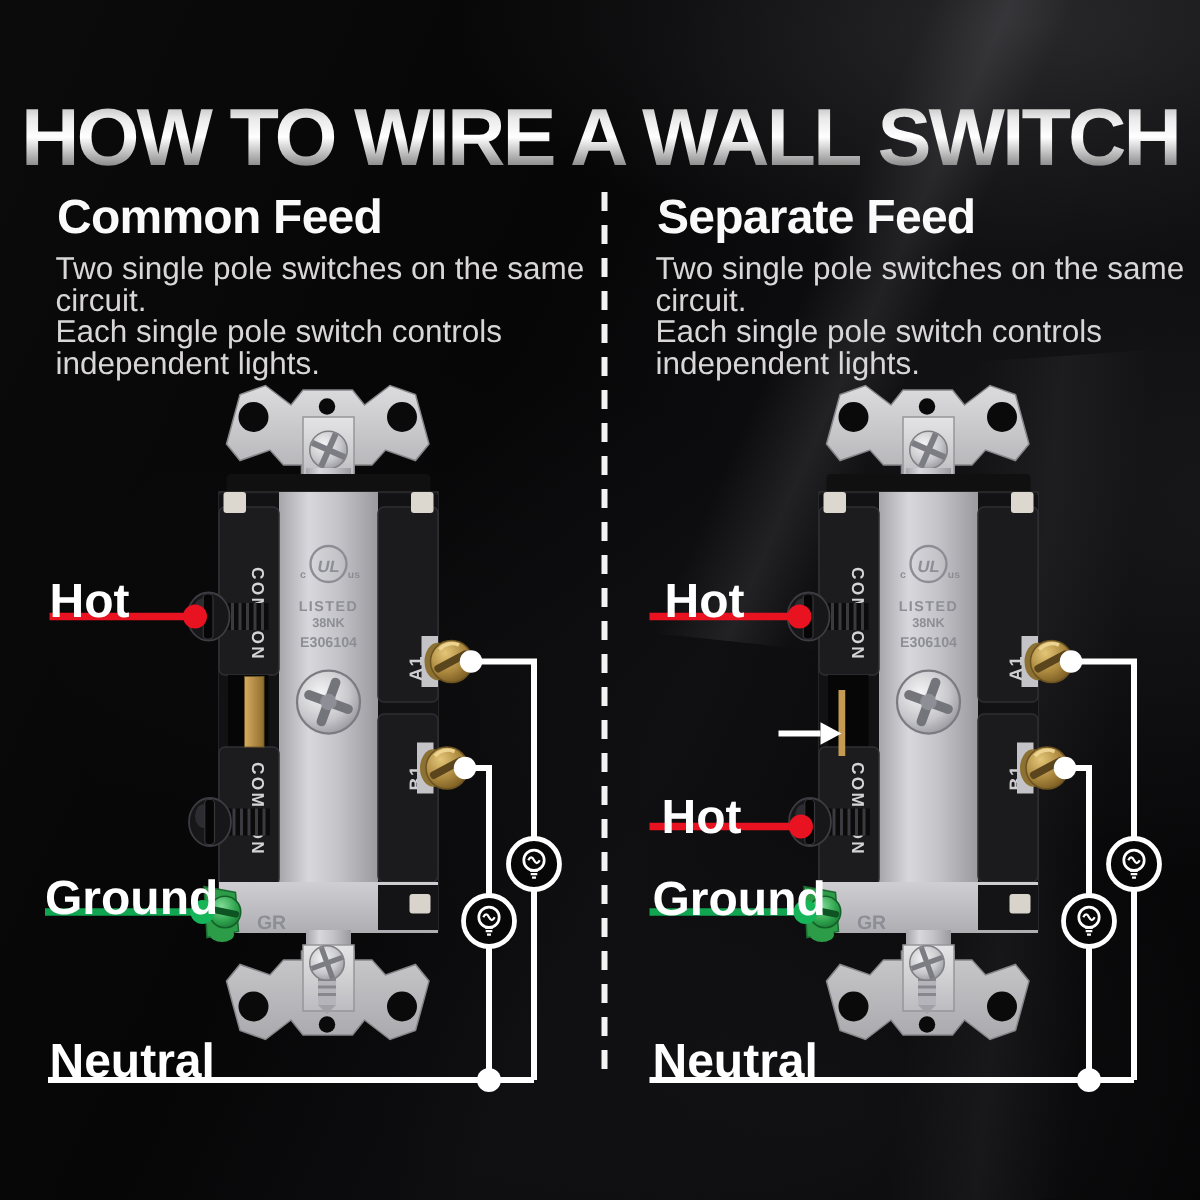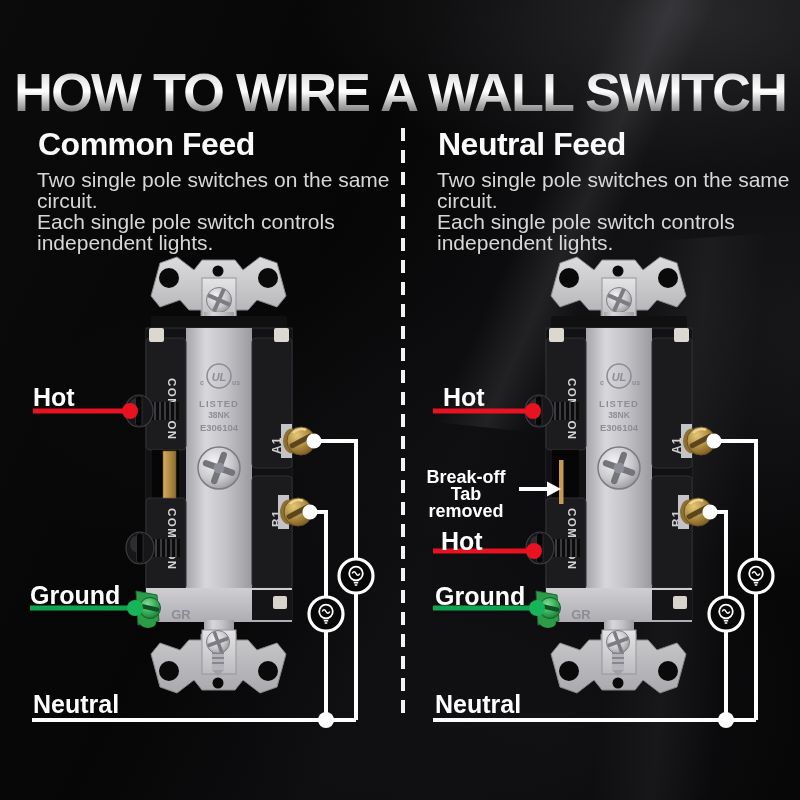--- a/index.html
+++ b/index.html
@@ -30,21 +30,21 @@
   }
   .panel{position:absolute;top:0;width:400px;height:800px;}
   .panel-left{left:0;text-decoration:underline;} .panel-right{left:400px;}
   .panel h2{
     position:absolute;left:38px;top:126px;margin:0;
     font-size:32px;font-weight:700;color:#fafafa;letter-spacing:-.5px;
   }
   .desc{position:absolute;left:37px;top:169px;margin:0;font-size:21px;line-height:21px;color:#d8d6d6;}
   .desc span{display:block;}
   .diagram-svg{position:absolute;left:0;top:250px;width:400px;height:550px;}
-  .lbl{position:absolute;color:#ffffff;font-weight:700;font-size:25px;line-height:1.05;white-space:nowrap;}
+  .lbl{position:absolute;color:#ffffff;font-weight:700;font-size:32px;line-height:1.05;white-space:nowrap;}
   .lbl-breakoff{font-size:18px;line-height:17px;white-space:normal;text-align:center;}
   svg text{font-family:"Liberation Sans",sans-serif;}
   .sw-vtxt{font-size:11.5px;font-weight:700;fill:#d4d4d6;letter-spacing:1.5px;}
   .sw-term{font-size:12px;font-weight:700;fill:#cfcfd2;letter-spacing:1px;}
   .stamp{fill:#8d8d95;text-anchor:middle;font-weight:700;}
   .wire{stroke:#ffffff;stroke-width:4;fill:none;}
   .dot{fill:#ffffff;}
   .hotline{stroke:#e81220;stroke-width:5;}
   .gndline{stroke:#12a551;stroke-width:5;}
 </style>
@@ -238,21 +238,21 @@
       <circle cx="130" cy="161" r="8" fill="#e81220"></circle>
       <line class="gndline" x1="30" y1="358" x2="135" y2="358"></line>
       <circle cx="135" cy="358" r="8" fill="#17b55a"></circle>
     </svg>
     <div class="lbl" style="left:33px;top:384px">Hot</div>
     <div class="lbl" style="left:30px;top:582px">Ground</div>
     <div class="lbl" style="left:33px;top:691px">Neutral</div>
   </section>
 
   <section class="panel panel-right">
-    <h2>Neutral Feed</h2>
+    <h2>Separate Feed</h2>
     <p class="desc">
       <span>Two single pole switches on the same circuit.</span>
       <span>Each single pole switch controls independent lights.</span>
     </p>
     <svg class="diagram-svg" viewBox="0 0 400 550">
       <use href="#switch-art"></use>
       <rect x="159" y="210" width="4.5" height="44" fill="#c59a52"></rect>
       <polyline class="wire" points="314,191 356,191 356,470"></polyline>
       <polyline class="wire" points="310,262 326,262 326,470"></polyline>
       <line class="wire" x1="33" y1="470" x2="356" y2="470"></line>
@@ -266,21 +266,17 @@
       <line class="hotline" x1="33" y1="301" x2="134" y2="301"></line>
       <circle cx="134" cy="301" r="8" fill="#e81220"></circle>
       <line class="gndline" x1="33" y1="358" x2="137" y2="358"></line>
       <circle cx="137" cy="358" r="8" fill="#17b55a"></circle>
       <g>
         <line x1="119" y1="239" x2="147" y2="239" stroke="#ffffff" stroke-width="4"></line>
         <polygon points="147,231.5 161,239 147,246.5" fill="#ffffff"></polygon>
       </g>
     </svg>
     <div class="lbl" style="left:43px;top:384px">Hot</div>
-    <div class="lbl lbl-breakoff" style="left:13px;top:469px;width:106px">
-      <span>Break-off</span><br>
-      <span>Tab removed</span>
-    </div>
     <div class="lbl" style="left:41px;top:528px">Hot</div>
     <div class="lbl" style="left:35px;top:583px">Ground</div>
     <div class="lbl" style="left:35px;top:691px">Neutral</div>
   </section>
 </div>
 
 </body></html>

